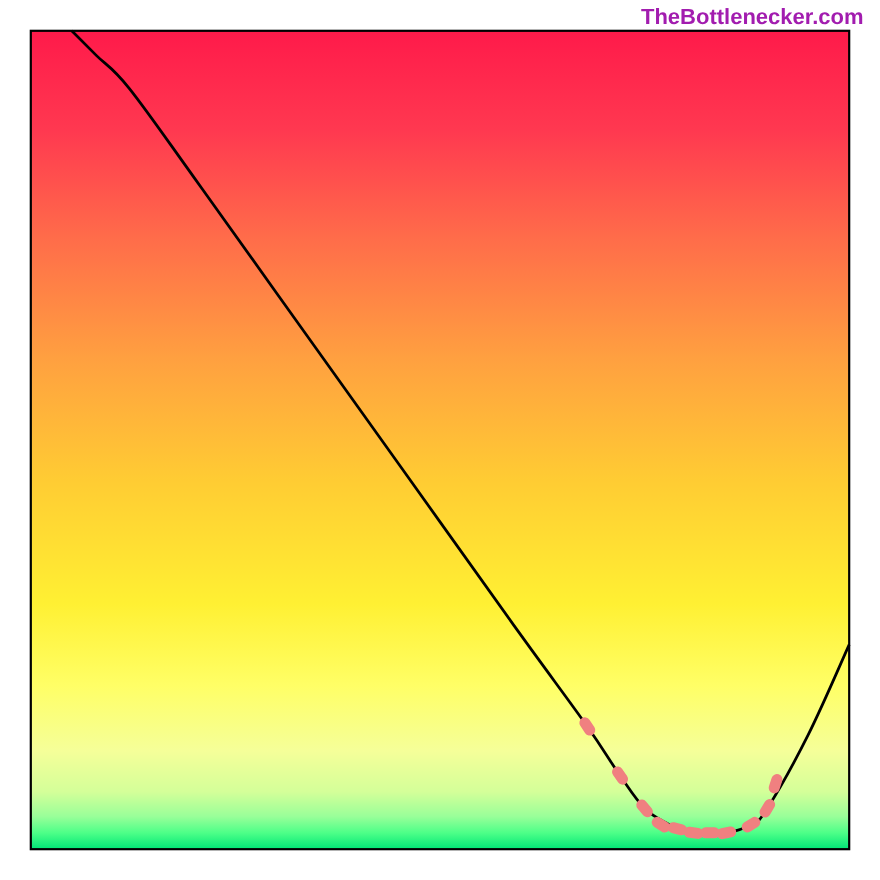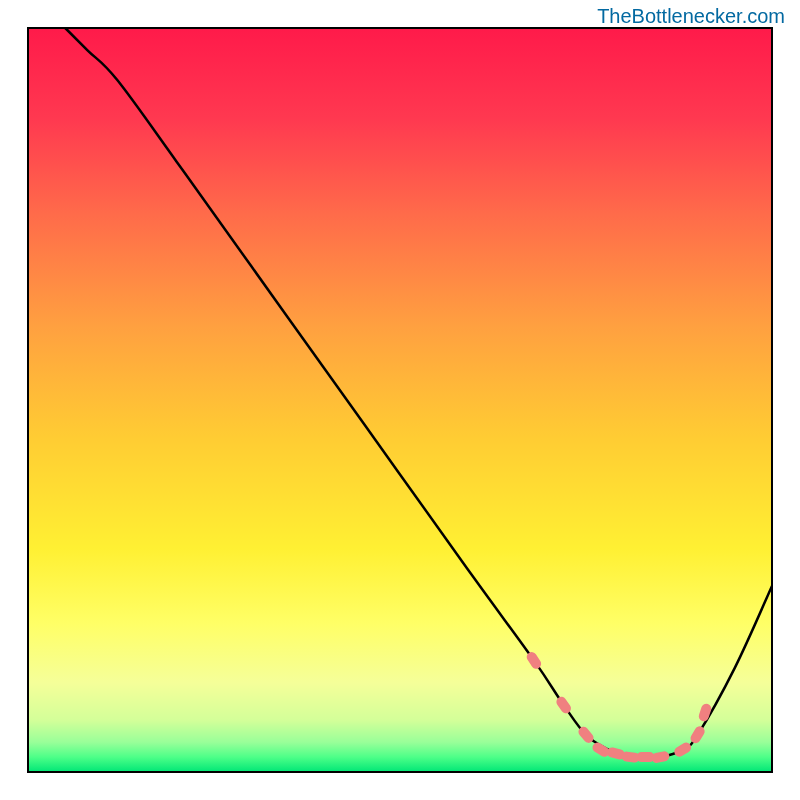--- a/index.html
+++ b/index.html
@@ -13,22 +13,22 @@
       position: relative;
       width: 800px;
       height: 800px;
     }
     .watermark {
       position: absolute;
       top: 5px;
       right: 15px;
       font-family: Arial, sans-serif;
       font-size: 20px;
-      color: #0369a1;
-      font-weight: normal;
+      color: #a21caf;
+      font-weight: bold;
       z-index: 10;
     }
     svg {
       display: block;
     }
   </style>
 </head>
 <body>
 
 <div class="chart-container">

